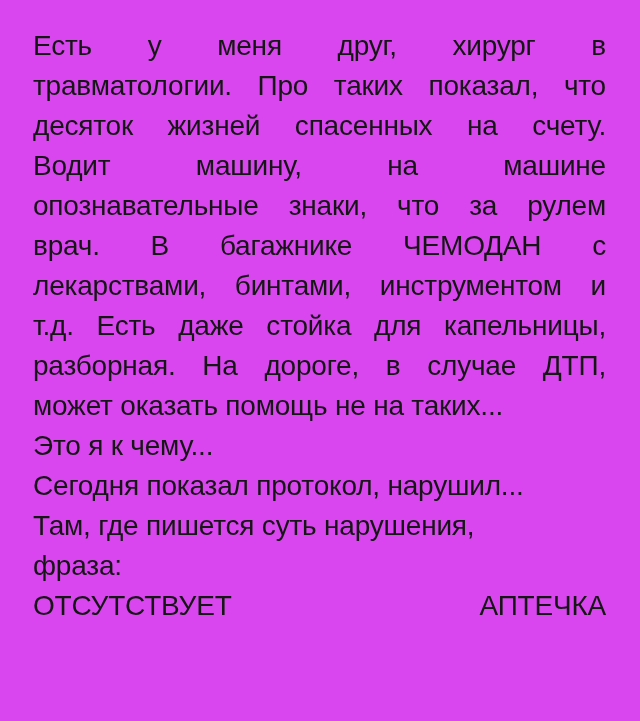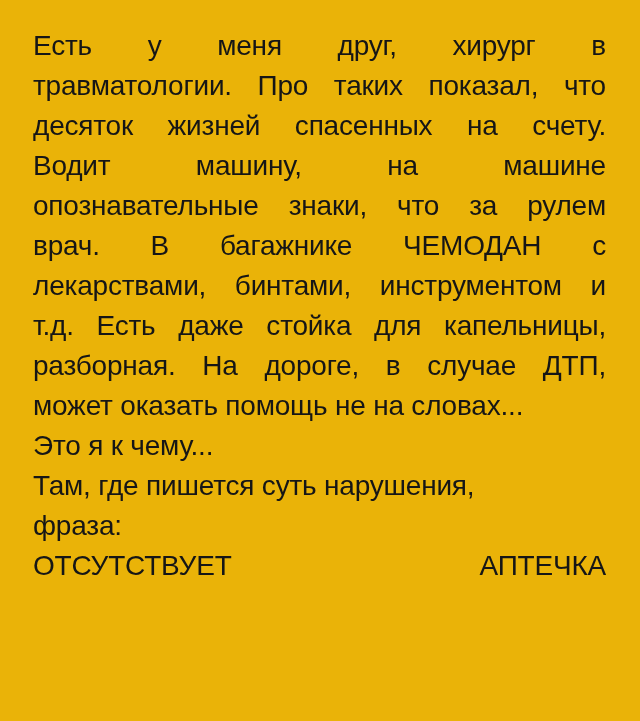--- a/index.html
+++ b/index.html
@@ -5,21 +5,21 @@
   html, body {
     margin: 0;
     padding: 0;
     background: #eeeeee;
   }
   .page {
     position: relative;
     width: 640px;
     height: 721px;
     margin: 0;
-    background: #eab308;
+    background: #d946ef;
     overflow: hidden;
     font-family: "Liberation Sans", "DejaVu Sans", sans-serif;
   }
   .text-block {
     position: absolute;
     left: 33px;
     right: 34px;
     top: 26px;
     color: #161616;
     font-size: 28px;
@@ -45,19 +45,20 @@
   <div class="text-block">
       <div class="line justified">Есть у меня друг, хирург в</div>
       <div class="line justified">травматологии. Про таких показал, что</div>
       <div class="line justified">десяток жизней спасенных на счету.</div>
       <div class="line justified">Водит машину, на машине</div>
       <div class="line justified">опознавательные знаки, что за рулем</div>
       <div class="line justified">врач. В багажнике ЧЕМОДАН с</div>
       <div class="line justified">лекарствами, бинтами, инструментом и</div>
       <div class="line justified">т.д. Есть даже стойка для капельницы,</div>
       <div class="line justified">разборная. На дороге, в случае ДТП,</div>
-      <div class="line">может оказать помощь не на словах...</div>
+      <div class="line">может оказать помощь не на таких...</div>
       <div class="line">Это я к чему...</div>
+      <div class="line">Сегодня показал протокол, нарушил...</div>
       <div class="line">Там, где пишется суть нарушения,</div>
       <div class="line">фраза:</div>
       <div class="line justified">ОТСУТСТВУЕТ АПТЕЧКА</div>
     </div>
 </div>
 
 </body></html>

